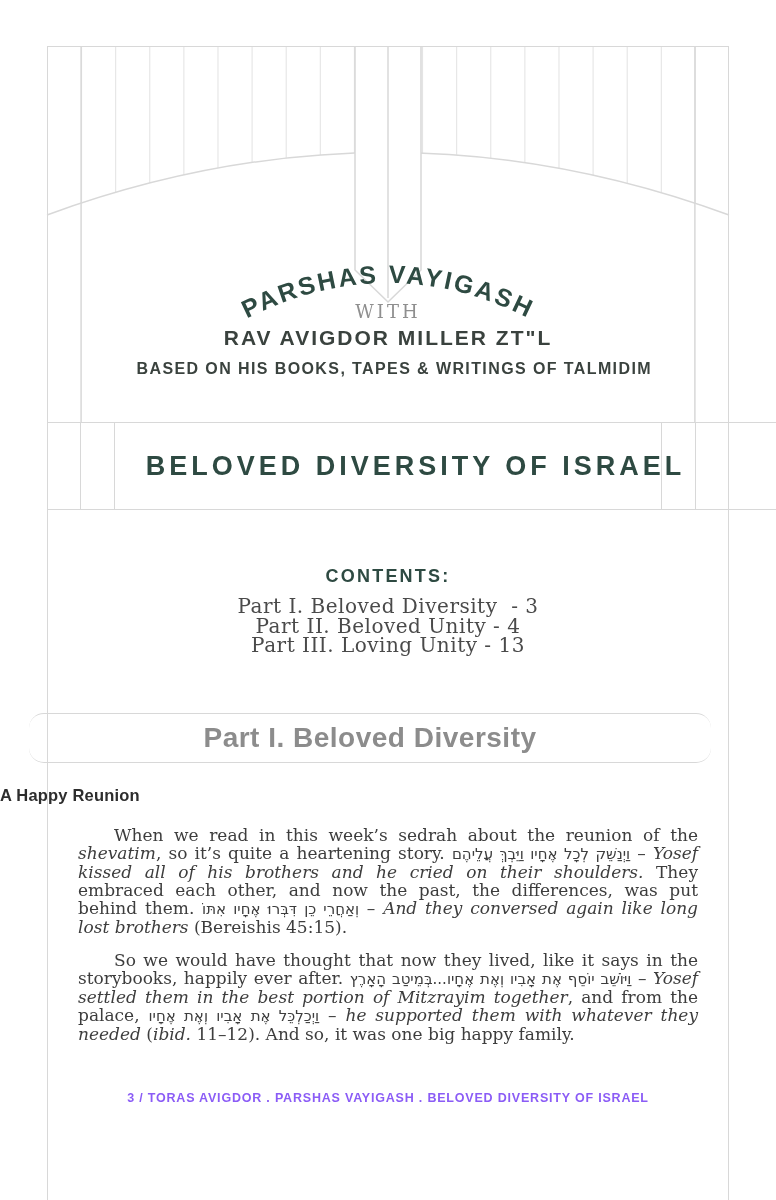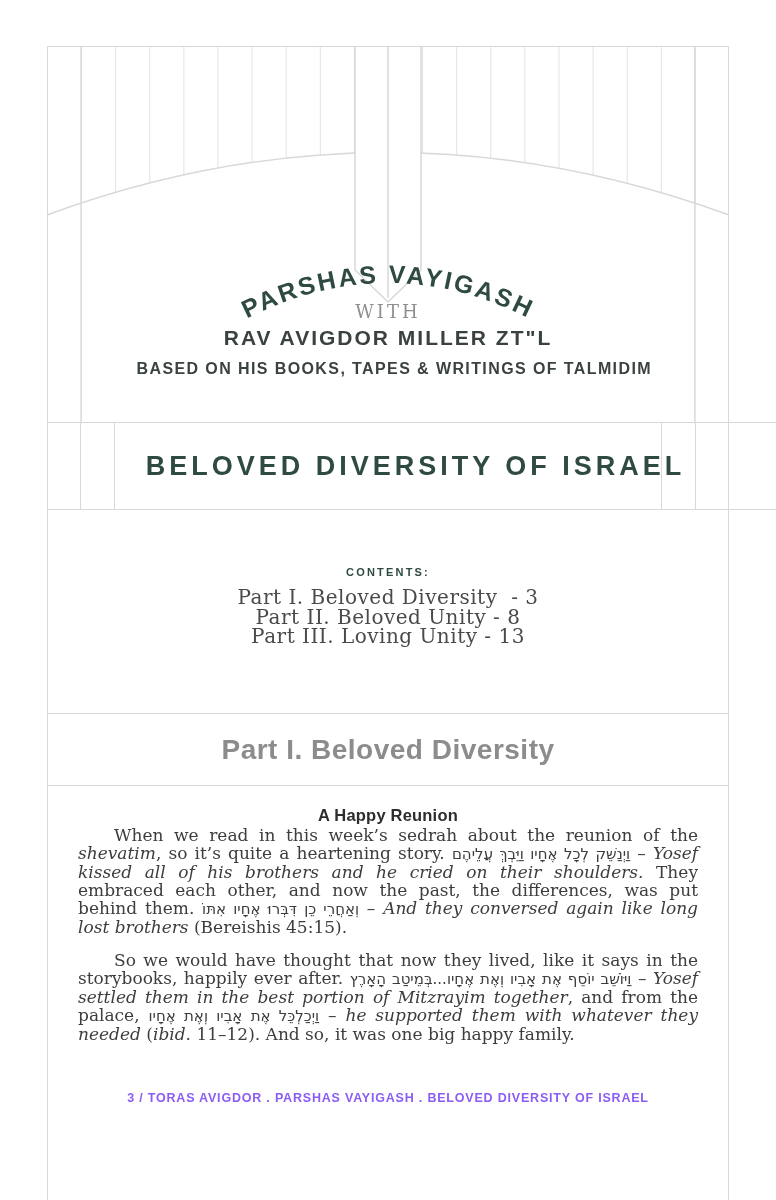--- a/index.html
+++ b/index.html
@@ -22,32 +22,32 @@
 
   
   .title-band{position:absolute;left:47px;top:422px;width:737px;height:88px;
               border-top:1.5px solid #d8d8d8;border-bottom:1.5px solid #d8d8d8;
               display:flex;align-items:center;justify-content:center;z-index:2;box-sizing:border-box;}
   .title-band .vline{position:absolute;top:0;bottom:0;width:0;border-left:1.5px solid #d8d8d8;}
   .issue-title{font-weight:bold;font-size:27px;letter-spacing:4px;color:#2e4a42;margin:0;}
 
   
   .contents{position:absolute;top:566px;left:0;width:776px;text-align:center;z-index:2;}
-  .contents-heading{font-weight:bold;font-size:11px;letter-spacing:2.2px;color:#2e4a42;margin:0 0 10px 0;}
+  .contents-heading{font-weight:bold;font-size:18px;letter-spacing:2.2px;color:#2e4a42;margin:0 0 10px 0;}
   .contents-item{font-family:"DejaVu Serif",serif;font-size:20px;line-height:19.5px;
                  letter-spacing:0.5px;color:#4a4a4a;white-space:pre;}
 
   
-  .section-band{position:absolute;left:47px;top:713px;width:682px;height:73px;
+  .section-band{position:absolute;left:29px;top:713px;width:682px;height:50px;
                 border-top:1.5px solid #d8d8d8;border-bottom:1.5px solid #d8d8d8;
-                display:flex;align-items:center;justify-content:center;z-index:2;box-sizing:border-box;}
+                display:flex;align-items:center;justify-content:center;z-index:2;box-sizing:border-box;border-radius:15px;}
   .section-heading{font-weight:bold;font-size:28px;letter-spacing:0.5px;color:#8c8c8c;margin:0;}
 
-  .subsection-heading{position:absolute;top:786px;left:0;width:776px;text-align:center;
-                      font-weight:bold;font-size:16.5px;color:#2d2d2d;letter-spacing:0.2px;z-index:2;margin-top:20px;}
+  .subsection-heading{position:absolute;top:786px;left:0;width:776px;text-align:left;
+                      font-weight:bold;font-size:16.5px;color:#2d2d2d;letter-spacing:0.2px;z-index:2;}
 
   
   .article-body{position:absolute;top:826px;left:78px;width:620px;z-index:2;}
   .body-para{font-family:"DejaVu Serif",serif;font-size:17px;line-height:18px;color:#3d3d3d;
              text-align:justify;text-indent:36px;margin:0 0 15px 0;}
   .run-normal{font-style:normal;}
   .run-italic{font-style:italic;}
   .run-hebrew{font-family:"DejaVu Sans",sans-serif;font-size:15px;direction:rtl;unicode-bidi:isolate;}
 
   .footer{position:absolute;top:1091px;left:0;width:776px;text-align:center;
@@ -94,21 +94,21 @@
     <div class="vline" style="left:67px"></div>
     <div class="vline" style="left:614px"></div>
     <div class="vline" style="left:648px"></div>
     <h1 class="issue-title">BELOVED DIVERSITY OF ISRAEL</h1>
   </div>
 
   <div class="contents">
     <h2 class="contents-heading">CONTENTS:</h2>
     <div>
         <div class="contents-item">Part I. Beloved Diversity  - 3</div>
-        <div class="contents-item">Part II. Beloved Unity - 8</div>
+        <div class="contents-item">Part II. Beloved Unity - 4</div>
         <div class="contents-item">Part III. Loving Unity - 13</div>
       </div>
   </div>
 
   <div class="section-band">
     <h2 class="section-heading">Part I. Beloved Diversity</h2>
   </div>
 
   <div class="subsection-heading">A Happy Reunion</div>
 

